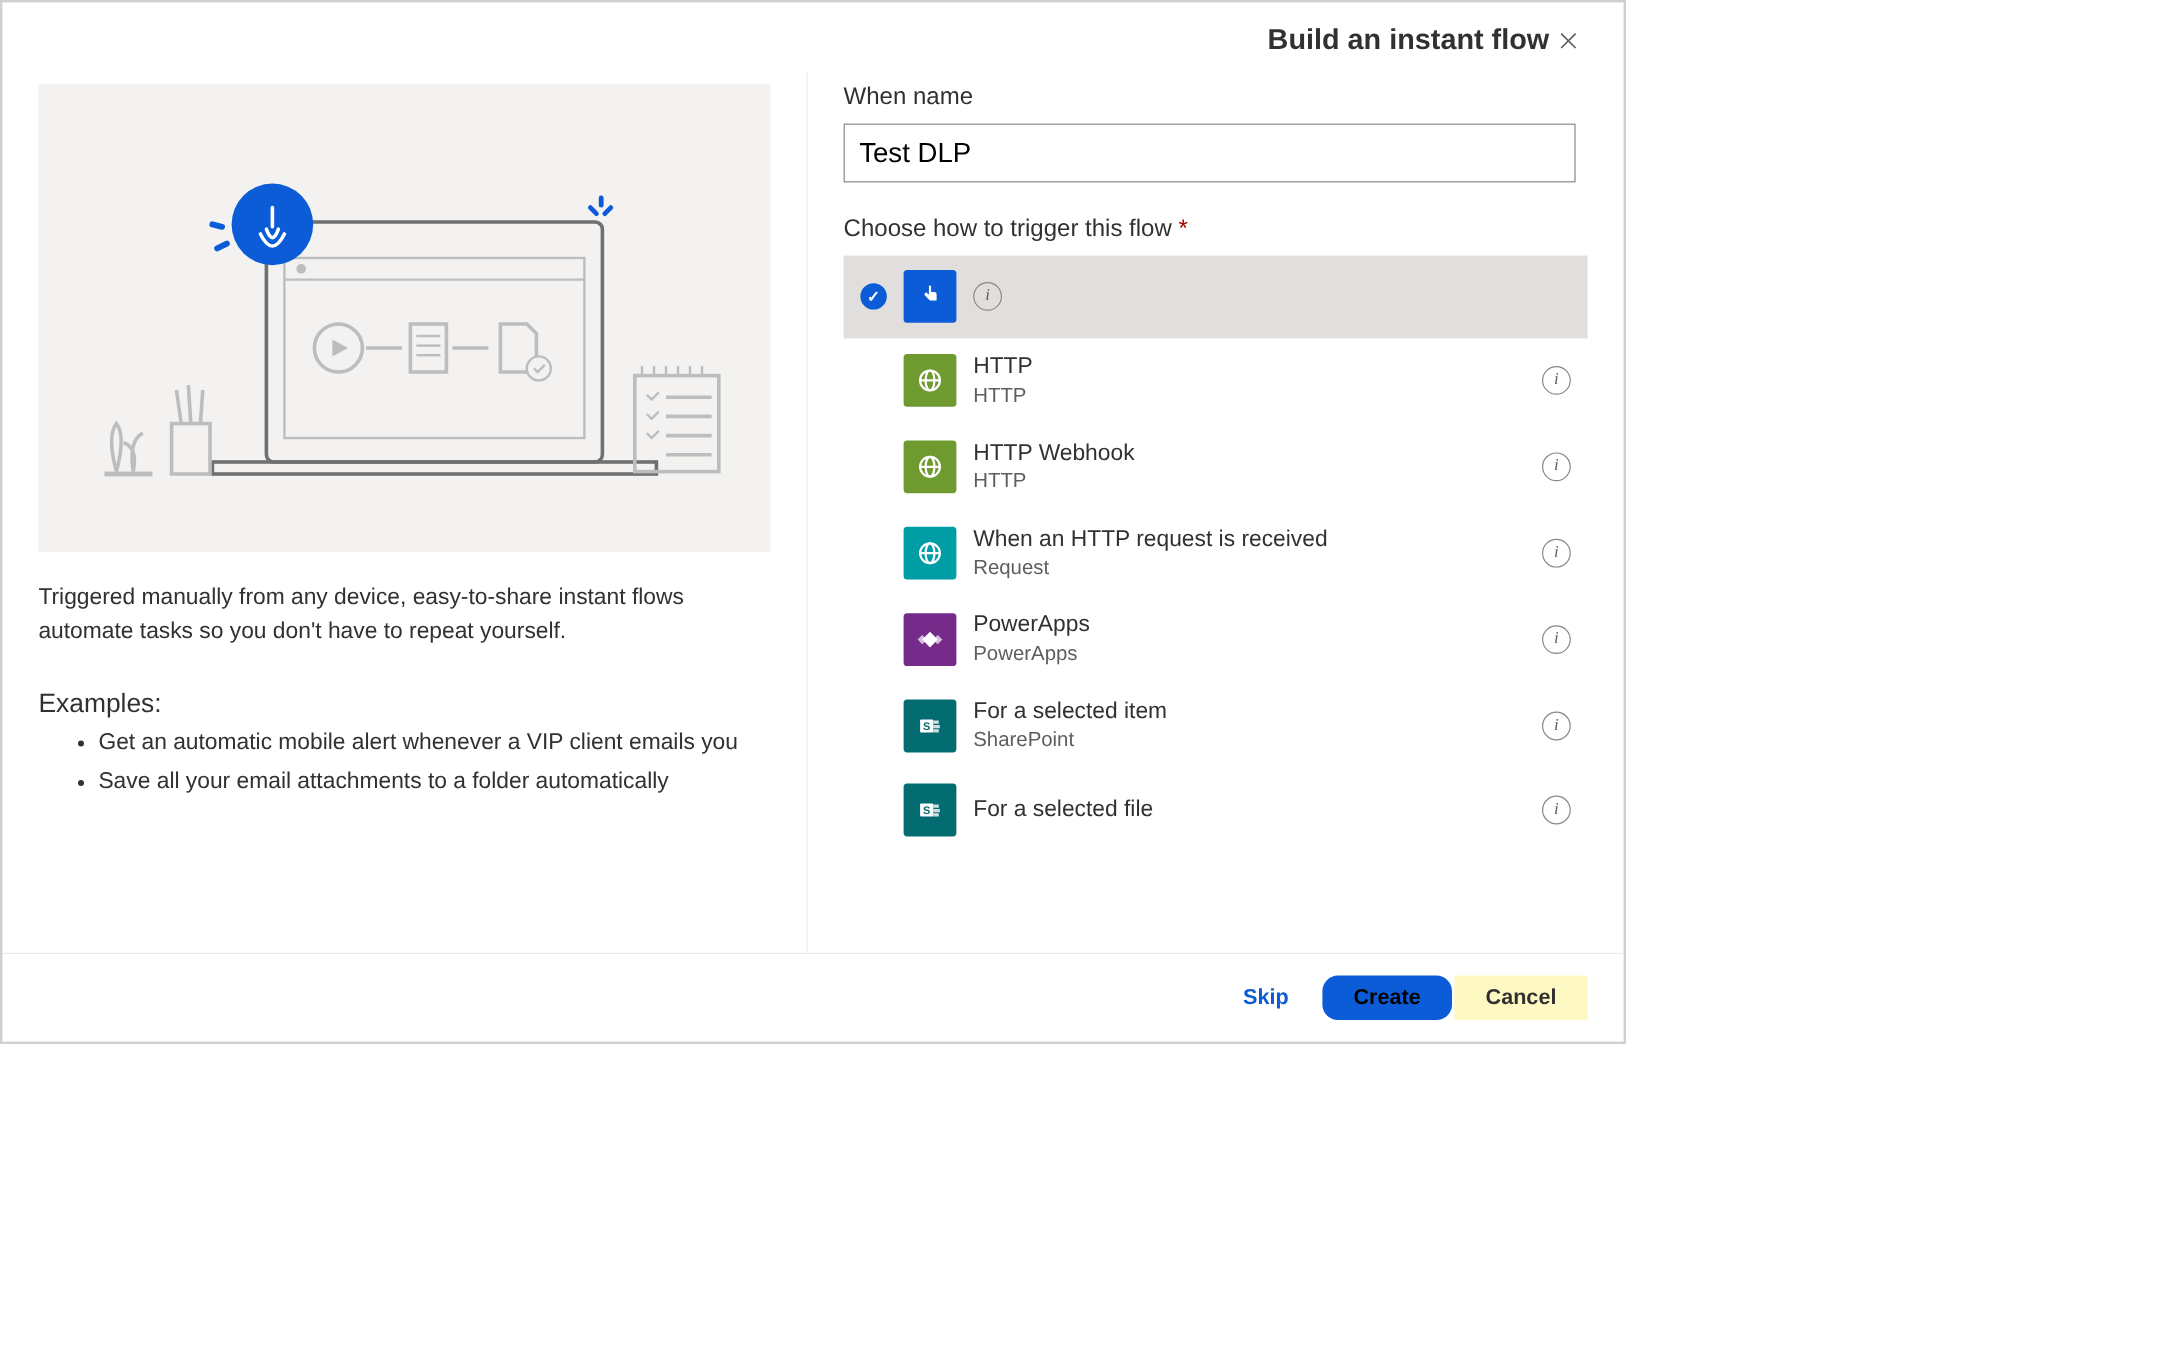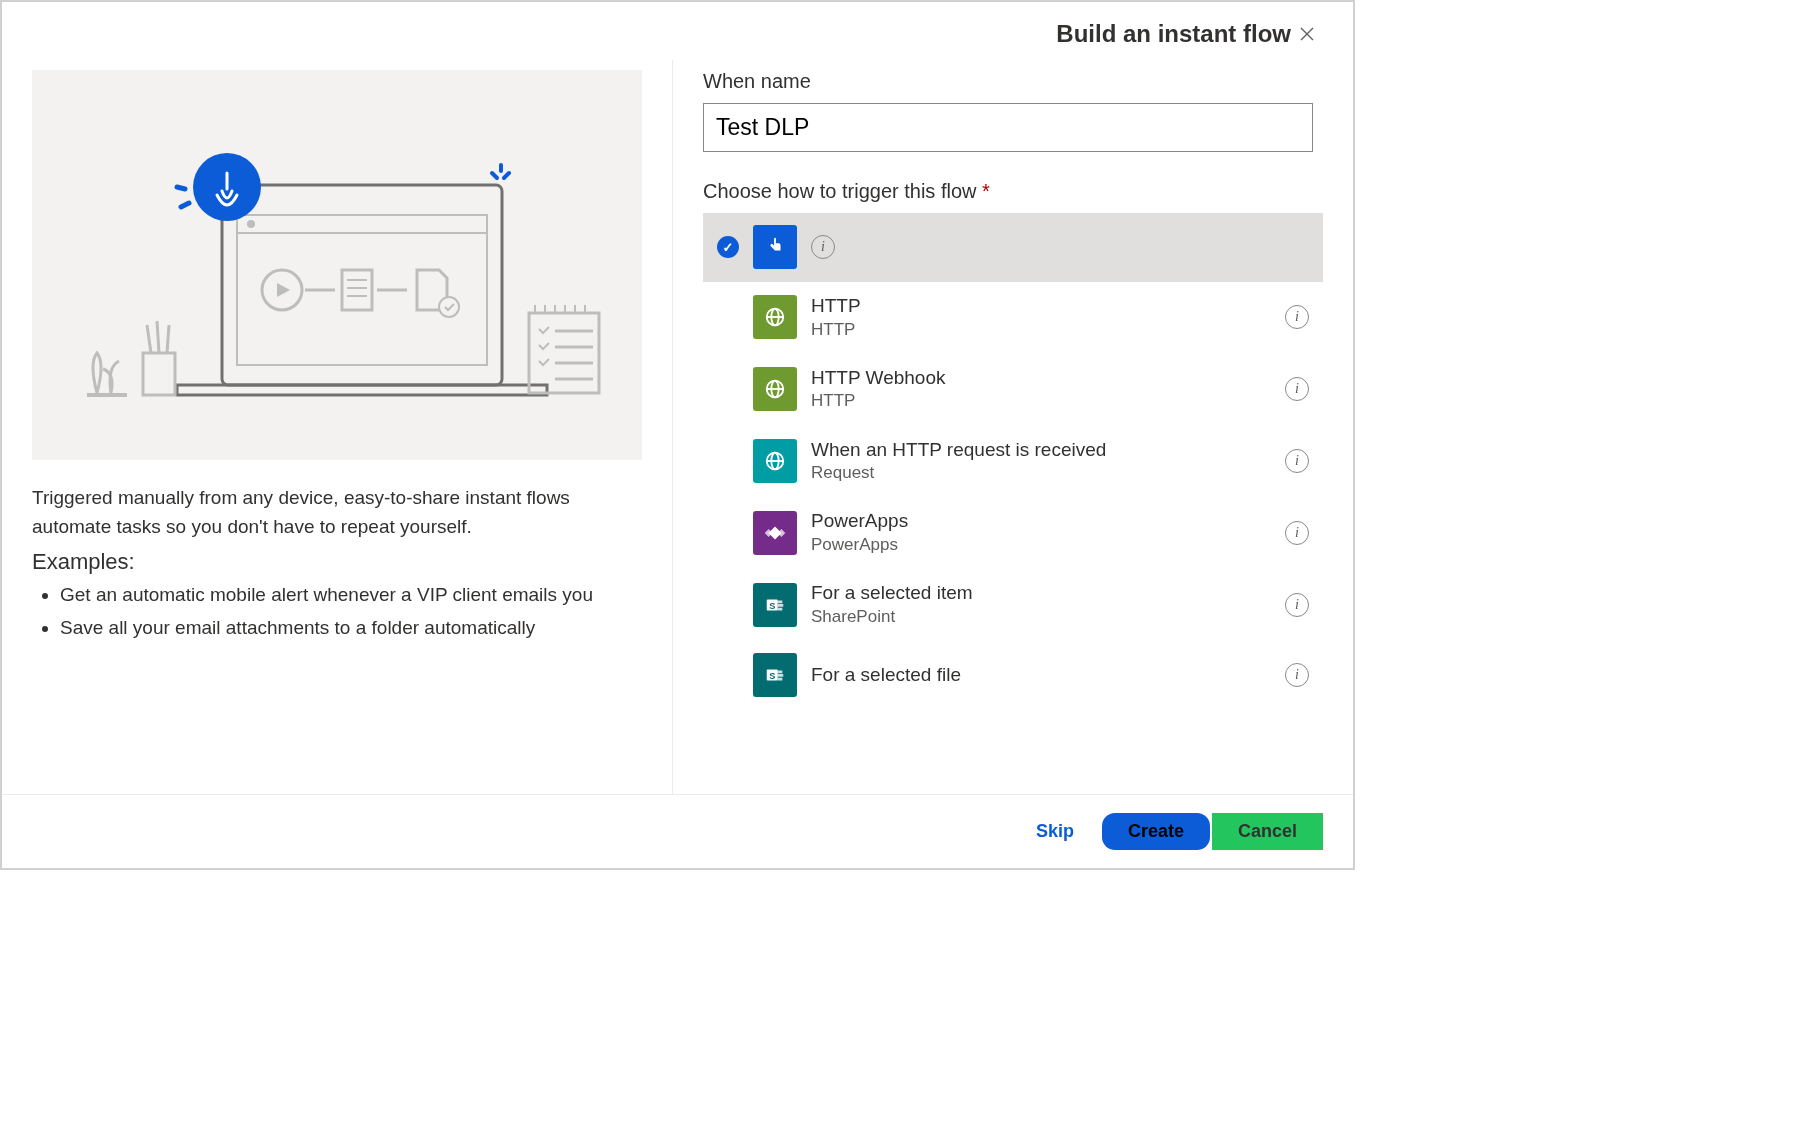--- a/index.html
+++ b/index.html
@@ -36,24 +36,24 @@
   }
   .illustration {
     background: #f3f2f1;
     height: 390px;
     display:flex;
     align-items:center;
     justify-content:center;
     margin-bottom: 24px;
     position: relative;
   }
-  .desc { font-size: 19px; line-height: 1.5; color:#323130; margin-bottom: 8px;}
+  .desc { font-size: 19px; line-height: 1.5; color:#323130; margin-bottom: 32px;}
   .examples-label { font-size: 22px; margin-bottom: 6px;}
   .examples { padding-left: 28px; }
-  .examples li { font-size: 19px; line-height: 1.5; margin-bottom: 4px;}
+  .examples li { font-size: 19px; line-height: 1.5; margin-bottom: 4px; margin-left: 22px;}
 
   .right {
     flex:1;
     border-left: 1px solid #edebe9;
     padding: 10px 0px 0 30px;
     overflow-y: auto;
     position: relative;
   }
   .section-label { font-size: 20px; color:#323130; margin-bottom: 10px; padding-right:30px;}
   .flowname-input {
@@ -112,21 +112,21 @@
   .footer {
     border-top: 1px solid #edebe9;
     padding: 18px 30px;
     display:flex;
     justify-content:flex-end;
     gap: 2px;
   }
   .btn { font-size: 18px; padding: 8px 26px; cursor:pointer; border:none; font-weight:600;}
   .btn-skip { background:transparent; color:#0b5cd6; }
   .btn-primary { background:#0b5cd6; color:#000000;border-radius:13px; }
-  .btn-default { background:#22c55e; color:#323130; }
+  .btn-default { background:#fef9c3; color:#323130; }
 
   
   .right::-webkit-scrollbar { width: 18px; }
   .right::-webkit-scrollbar-track { background:#f3f2f1;}
   .right::-webkit-scrollbar-thumb { background:#c8c6c4;}
 </style>
 </head>
 <body>
 
 <div class="header">

